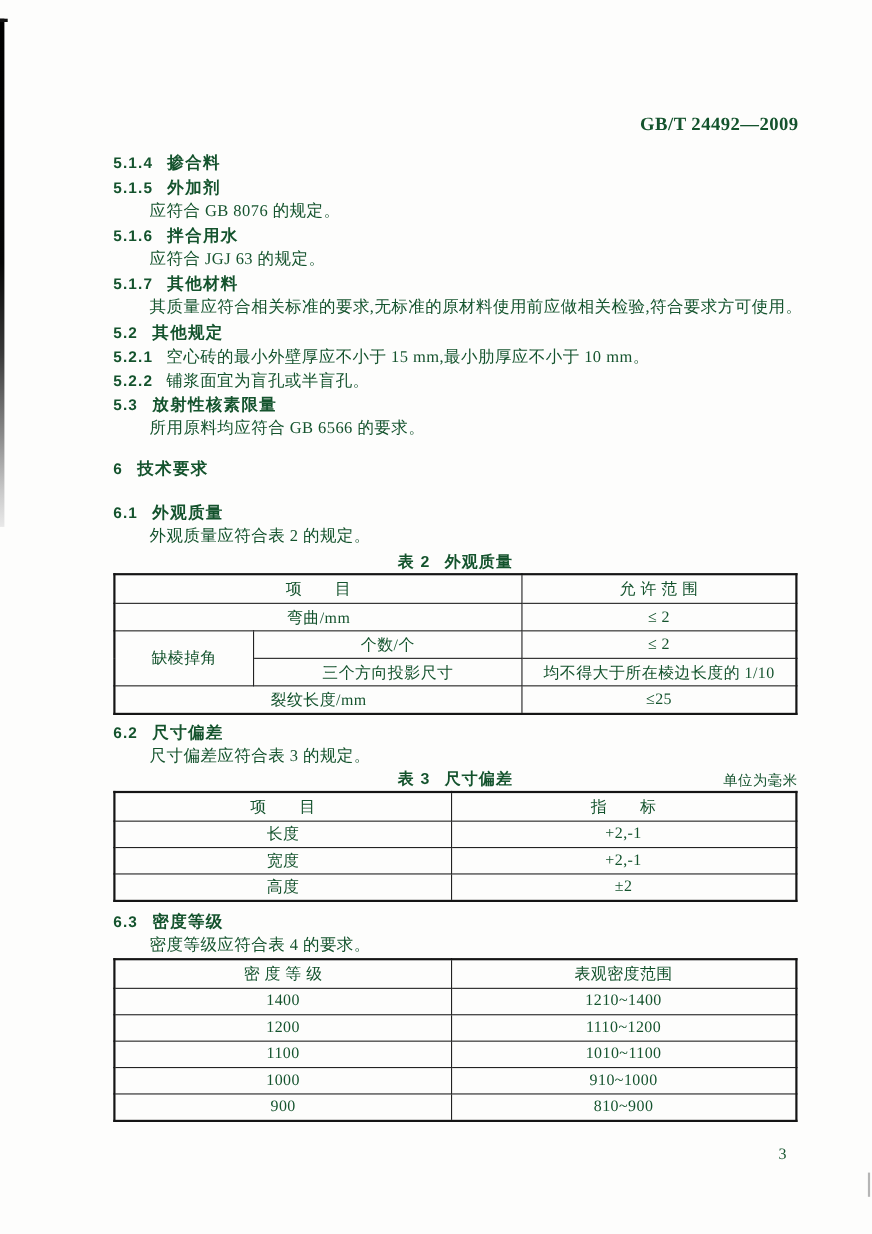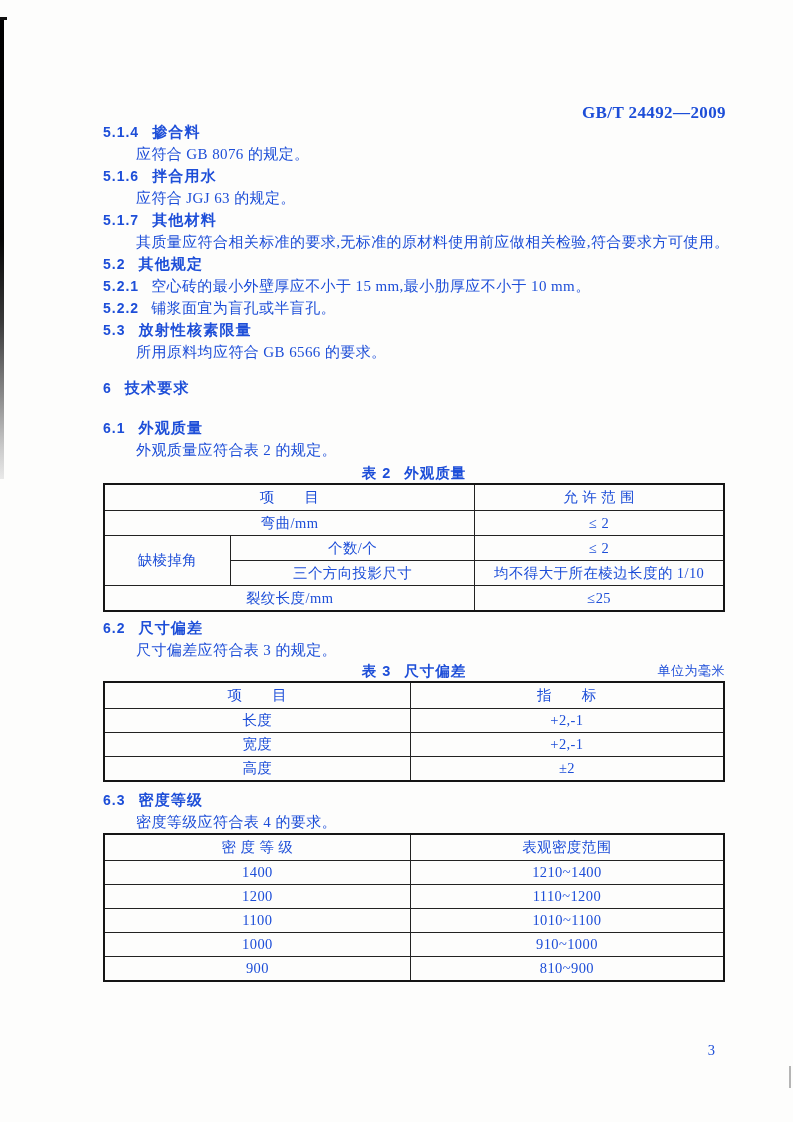--- a/index.html
+++ b/index.html
@@ -1,35 +1,35 @@
 <!DOCTYPE html>
 <html><head>
 <meta charset="utf-8">
 <style>
   html,body { margin:0; padding:0; background:#e8e8e8; }
   .page {
     position:relative; width:793px; height:1122px; background:#fdfdfc;
-    font-family:"Liberation Serif", serif; color:#1d4ed8; overflow:hidden;
+    font-family:"Liberation Serif", serif; color:#14532d; overflow:hidden;
     margin:0 auto;
   }
   
   .scan-bar {
     position:absolute; left:0; top:17px; width:4px; height:462px;
     background:linear-gradient(to bottom,#000 0%,#060606 48%,#3a3a3a 66%,#8a8a8a 82%,#c9c9c9 93%,#e9e9e9 100%);
   }
   .scan-tick { position:absolute; left:0; top:17px; width:7px; height:3px; background:#111; }
   .scan-mark-right { position:absolute; right:2px; top:1066px; width:2px; height:22px; background:#b5b5b5; }
 
   .running-head {
     position:absolute; top:103px; right:67px;
     font-weight:bold; font-size:17px; letter-spacing:.4px;
     font-family:"Liberation Serif", serif;
   }
 
-  .content { position:absolute; left:103px; top:121px; width:622px; }
+  .content { position:absolute; left:103px; top:137px; width:622px; }
 
   .line { height:22px; line-height:22px; font-size:15px; letter-spacing:.4px; white-space:nowrap; }
   .clause .num {
     font-family:"Liberation Sans", sans-serif; font-weight:bold;
     font-size:14px; margin-right:13px; letter-spacing:1px;
   }
   .clause .title {
     font-family:"Liberation Sans", sans-serif; font-weight:bold;
     font-size:15px; letter-spacing:1.2px;
   }
@@ -45,21 +45,21 @@
   .mt-2    { margin-top:2px; }
 
   .tbl-caption {
     position:relative; height:20px; line-height:20px; text-align:center;
     font-family:"Liberation Sans", sans-serif; font-weight:bold;
     font-size:14.5px; letter-spacing:1px;
   }
   .tbl-caption .cap-label { margin-right:13px; }
   .tbl-caption .unit {
     position:absolute; right:0; top:1px; font-weight:normal;
-    font-family:Liberation Mono, monospace; font-size:13px; letter-spacing:.5px;
+    font-family:Liberation Sans, sans-serif; font-size:13px; letter-spacing:.5px;
   }
 
   table.std {
     width:100%; border-collapse:collapse; table-layout:fixed;
     font-size:14.5px; letter-spacing:.4px;
     border:2px solid #151515;
   }
   table.std th, table.std td {
     border:1.5px solid #222; text-align:center; vertical-align:middle;
     font-weight:normal; padding:0; overflow:hidden;
@@ -80,20 +80,23 @@
   <div class="scan-mark-right"></div>
 
   <div class="running-head">GB/T 24492—2009</div>
 
   <div class="content">
 
     <div class="line clause">
       <span class="num">5.1.4</span><span class="title">掺合料</span>
     </div>
 
+    <div class="line clause">
+      <span class="num">5.1.5</span><span class="title">外加剂</span>
+    </div>
     <div class="line para">应符合 GB 8076 的规定。</div>
 
     <div class="line clause">
       <span class="num">5.1.6</span><span class="title">拌合用水</span>
     </div>
     <div class="line para">应符合 JGJ 63 的规定。</div>
 
     <div class="line clause">
       <span class="num">5.1.7</span><span class="title">其他材料</span>
     </div>

